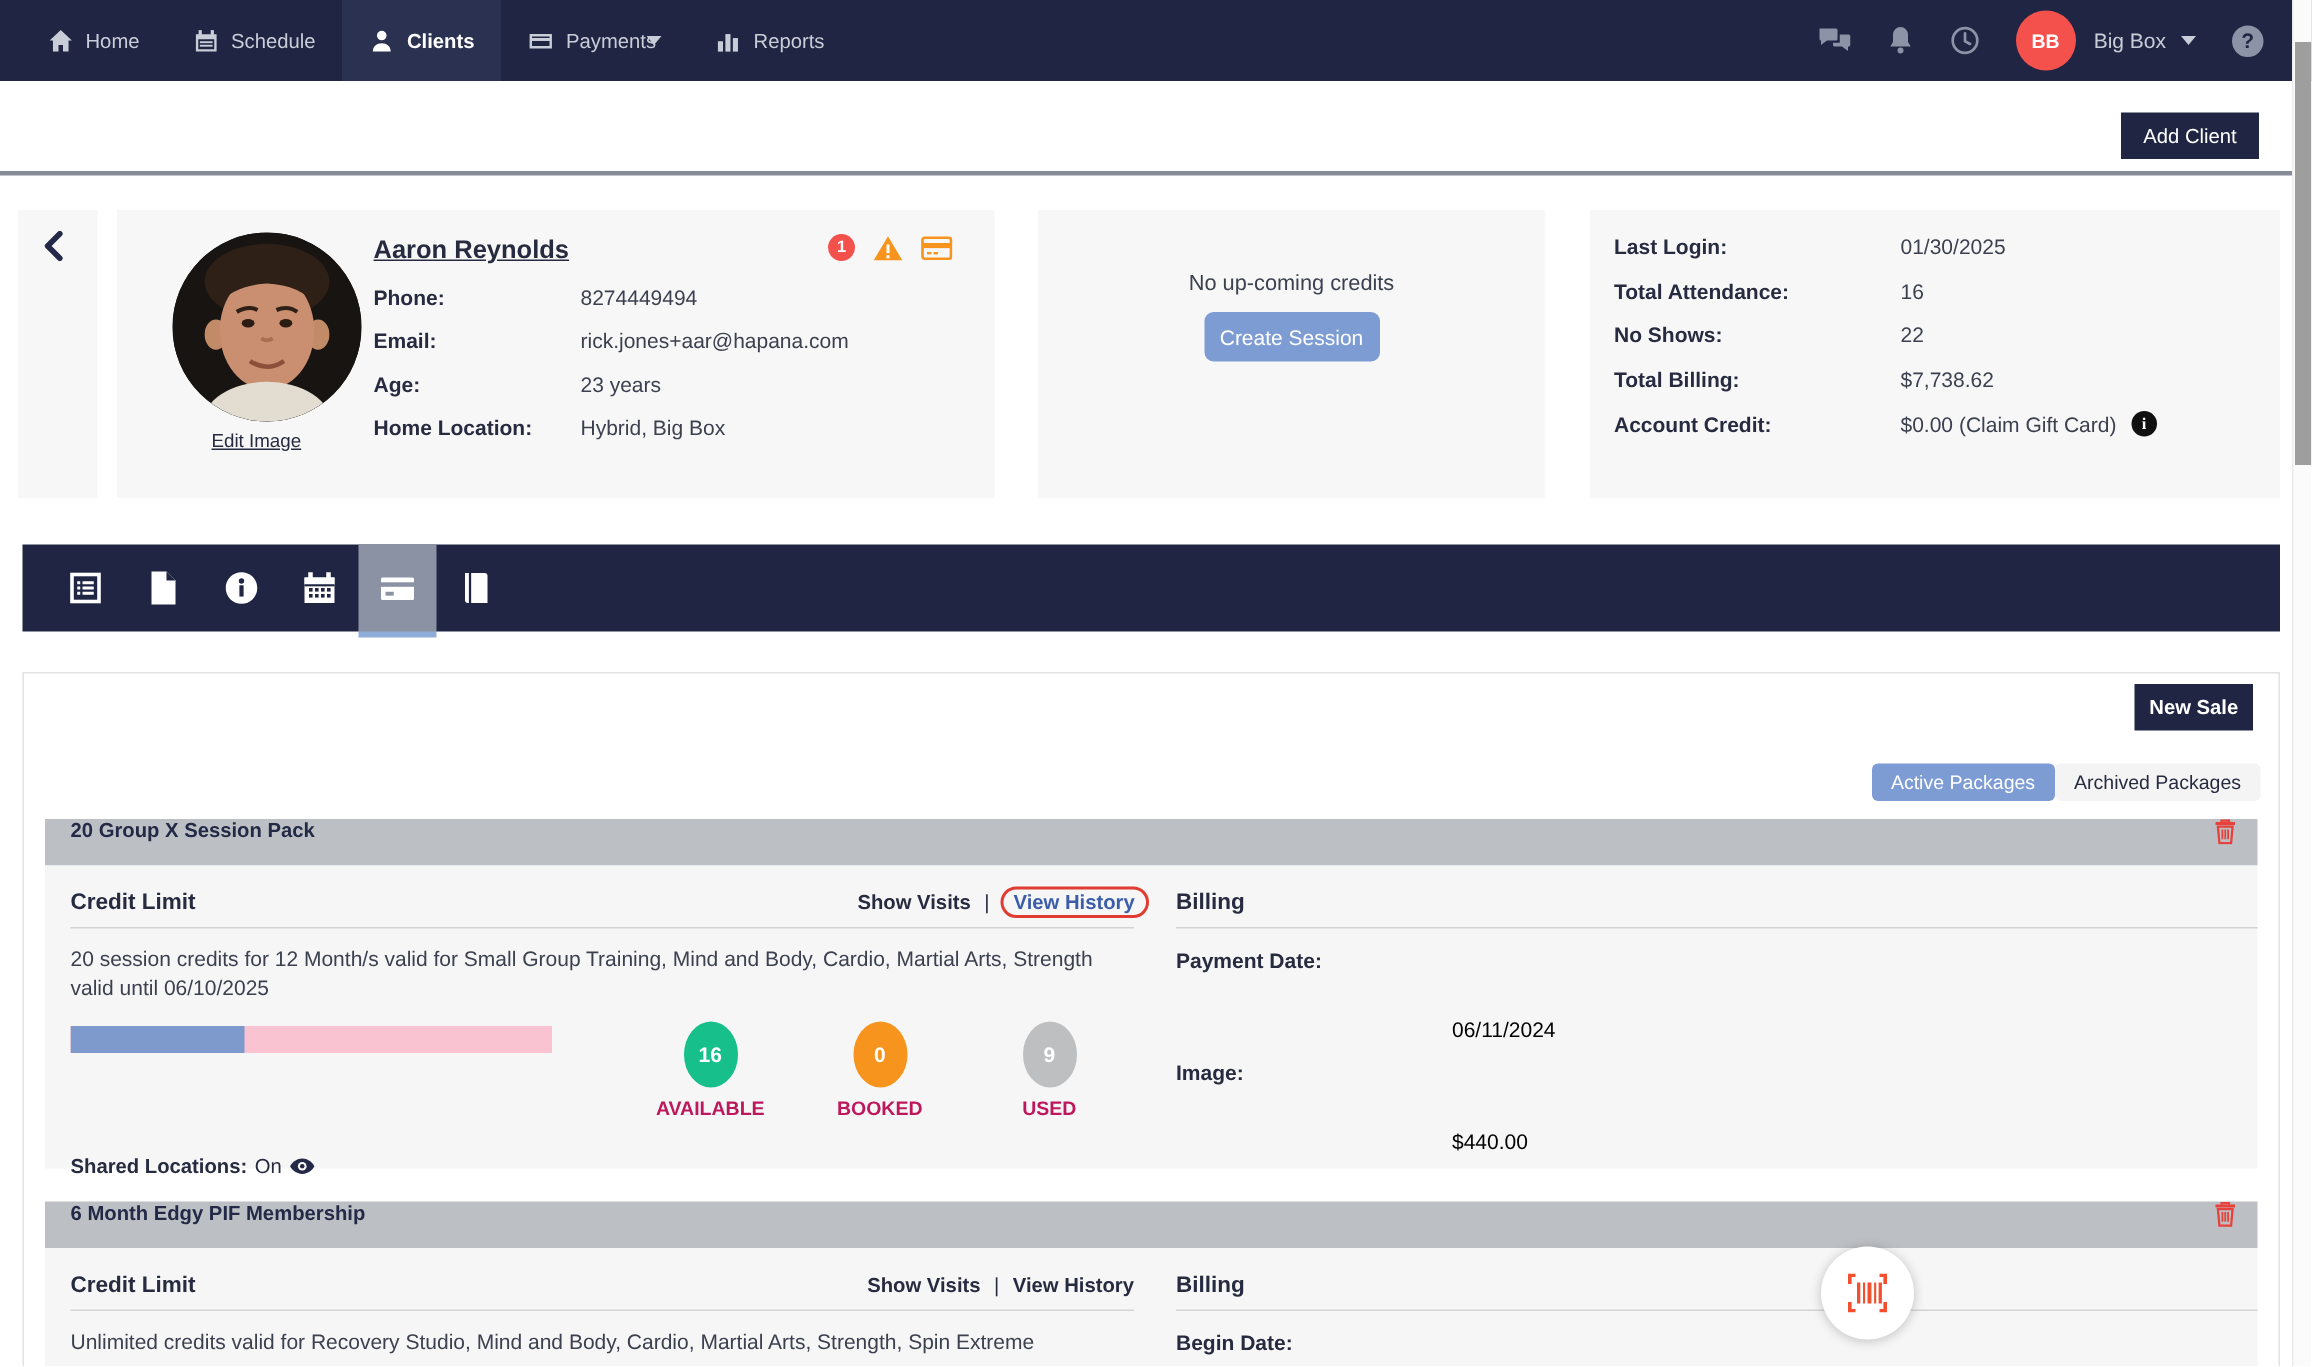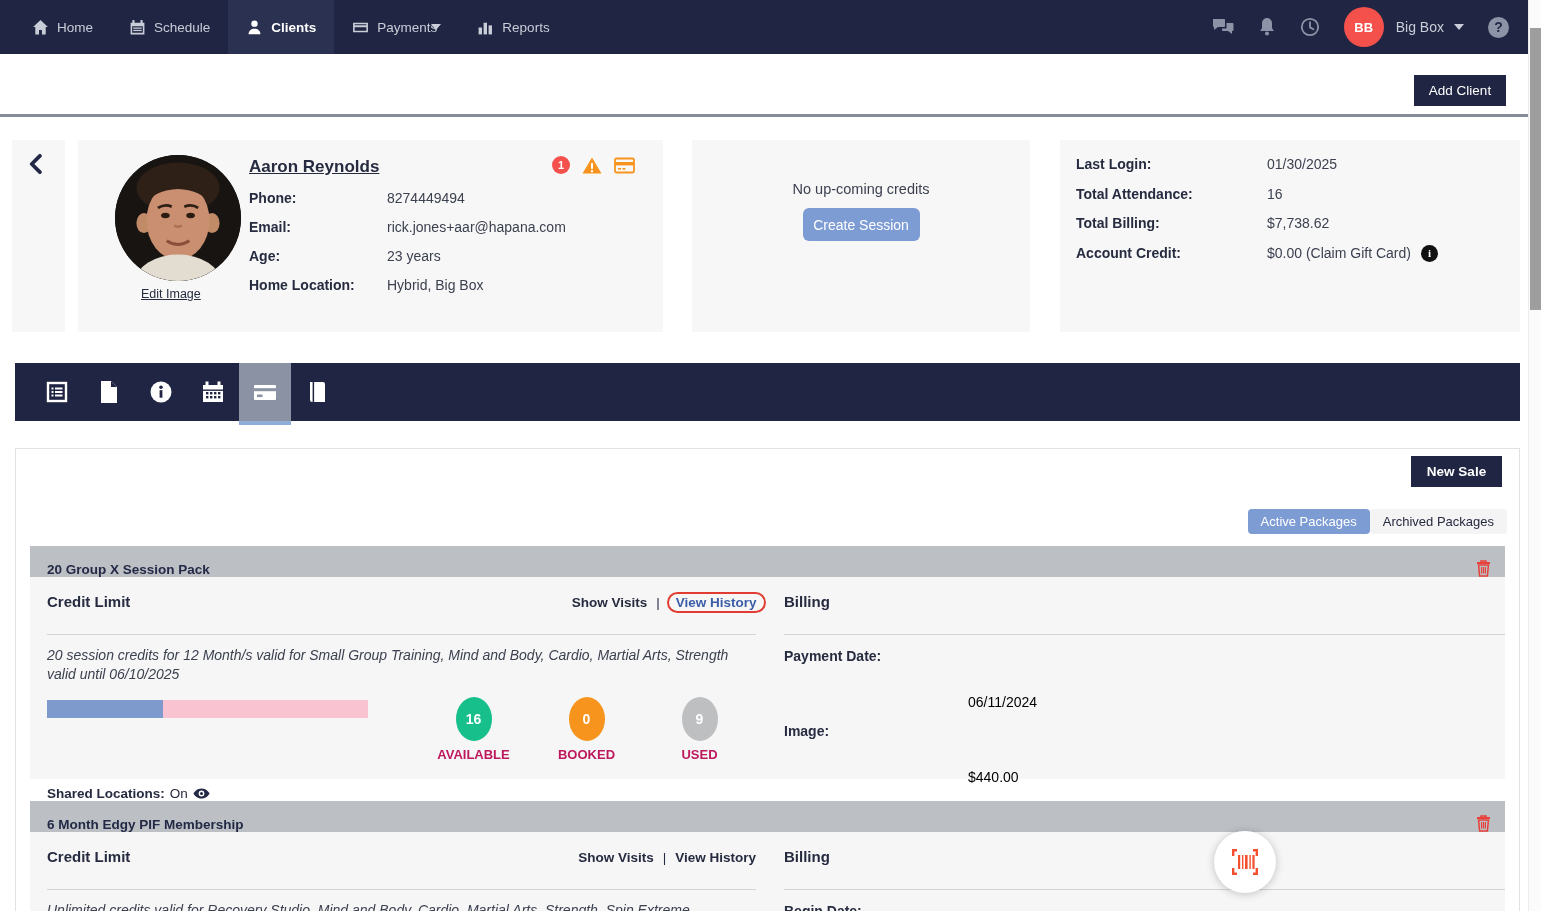--- a/index.html
+++ b/index.html
@@ -50,43 +50,43 @@
   .info-dot { width:17px; height:17px; border-radius:50%; background:#111; color:#fff; font-size:11px; font-weight:bold; font-family:"Liberation Serif", serif; display:inline-flex; align-items:center; justify-content:center; margin-left:10px; }
 
   
   .tabbar { position:absolute; left:15px; top:363px; width:1505px; height:58px; background:#1f2542; display:flex; padding-left:16px; }
   .tab-cell { width:52px; height:58px; display:flex; align-items:center; justify-content:center; cursor:pointer; position:relative; }
   .tab-cell.active { background:#8a92a3; }
   .tab-cell.active::after { content:""; position:absolute; left:0; bottom:-4px; width:52px; height:4px; background:#8fadd9; }
 
   
   .main-card { position:absolute; left:15px; top:448px; width:1505px; height:463px; background:#fff; border:1px solid #e2e2e2; border-bottom:none; }
-  .new-sale { right:17px; top:7px; width:91px; height:31px; font-weight:bold; }
+  .new-sale { right:17px; top:7px; width:79px; height:31px; font-weight:bold; }
   .pkg-tabs { position:absolute; top:60px; right:12px; display:flex; font-size:13px; }
   .pkg-tab { padding:5px 13px; border-radius:4px; cursor:pointer; }
   .pkg-tab.on { background:#7e9cd4; color:#fff; }
   .pkg-tab.off { background:#f4f4f4; color:#262b40; }
 
-  .pkg-header { position:absolute; left:14px; width:1475px; height:31px; background:#bcc0c4; display:flex; align-items:flex-end; padding:0 14px 0 17px; }
+  .pkg-header { position:absolute; left:14px; width:1475px; height:31px; background:#bcc0c4; display:flex; align-items:flex-start; padding:0 14px 0 17px; }
   .pkg-title { font-size:13.5px; font-weight:bold; color:#232946; }
   .trash { margin-left:auto; cursor:pointer; display:flex; }
   .pkg-body { position:absolute; left:14px; width:1475px; background:#f6f6f6; }
   .pkg1-header { top:97px; } .pkg1-body { top:128px; height:202px; }
   .pkg2-header { top:352px; } .pkg2-body { top:383px; height:80px; }
 
   .col-left { position:absolute; left:17px; top:0; width:709px; }
   .col-right { position:absolute; left:754px; top:0; width:721px; }
-  .sec-head { display:flex; align-items:baseline; padding-top:16px; border-bottom:1px solid #d4d4d4; padding-bottom:24px; }
+  .sec-head { display:flex; align-items:baseline; padding-top:16px; border-bottom:1px solid #d4d4d4; padding-bottom:8px; }
   .sec-title { font-size:15px; font-weight:bold; }
   .links { margin-left:auto; display:flex; align-items:center; gap:9px; font-size:13.5px; font-weight:bold; }
   .show-visits { color:#262b40; cursor:pointer; }
   .pipe { color:#262b40; font-weight:normal; }
   .view-history { color:#3c5da8; cursor:pointer; }
   .red-ring { border:2.5px solid #e03c31; border-radius:12px; padding:1px 7px; margin:-3.5px -9.5px -3.5px -2px; }
-  .desc { margin-top:11px; font-size:14px; color:#3c4150; line-height:1.35; max-width:690px;font-style:italic; }
+  .desc { margin-top:11px; font-size:14px; color:#3c4150; line-height:1.35; max-width:690px; }
   .usage-row { display:flex; align-items:flex-start; margin-top:13px; }
   .progress { width:337px; height:18px; background:#fac3d1; overflow:hidden; margin-top:3px; }
   .progress-fill { height:100%; background:#7e99cb; }
   .credits { display:flex; margin-left:49px; }
   .credit { width:113px; display:flex; flex-direction:column; align-items:center; }
   .bubble { width:36px; height:44px; border-radius:50%; color:#fff; font-weight:bold; font-size:14px; display:flex; align-items:center; justify-content:center; }
   .bubble.green { background:#17bf8b; } .bubble.orange { background:#f7941e; } .bubble.gray { background:#bdbfc1; }
   .credit-label { margin-top:6px; font-size:13px; font-weight:bold; color:#be185d; }
   .shared { margin-top:24px; font-size:13.5px; display:flex; align-items:center; gap:5px; }
   .shared b { font-weight:bold; }
@@ -259,20 +259,24 @@
 
   <div class="card stats-card">
     <div class="stats-rows">
       <div class="s-row">
         <span class="s-label">Last Login:</span>
         <span class="s-value">01/30/2025</span>
       </div>
       <div class="s-row">
         <span class="s-label">Total Attendance:</span>
         <span class="s-value">16</span>
+      </div>
+      <div class="s-row">
+        <span class="s-label">No Shows:</span>
+        <span class="s-value">22</span>
       </div>
       <div class="s-row">
         <span class="s-label">Total Billing:</span>
         <span class="s-value">$7,738.62</span>
       </div>
       <div class="s-row">
         <span class="s-label">Account Credit:</span>
         <span class="s-value">$0.00 (Claim Gift Card)</span>
         <span class="info-dot">i</span>
       </div>

